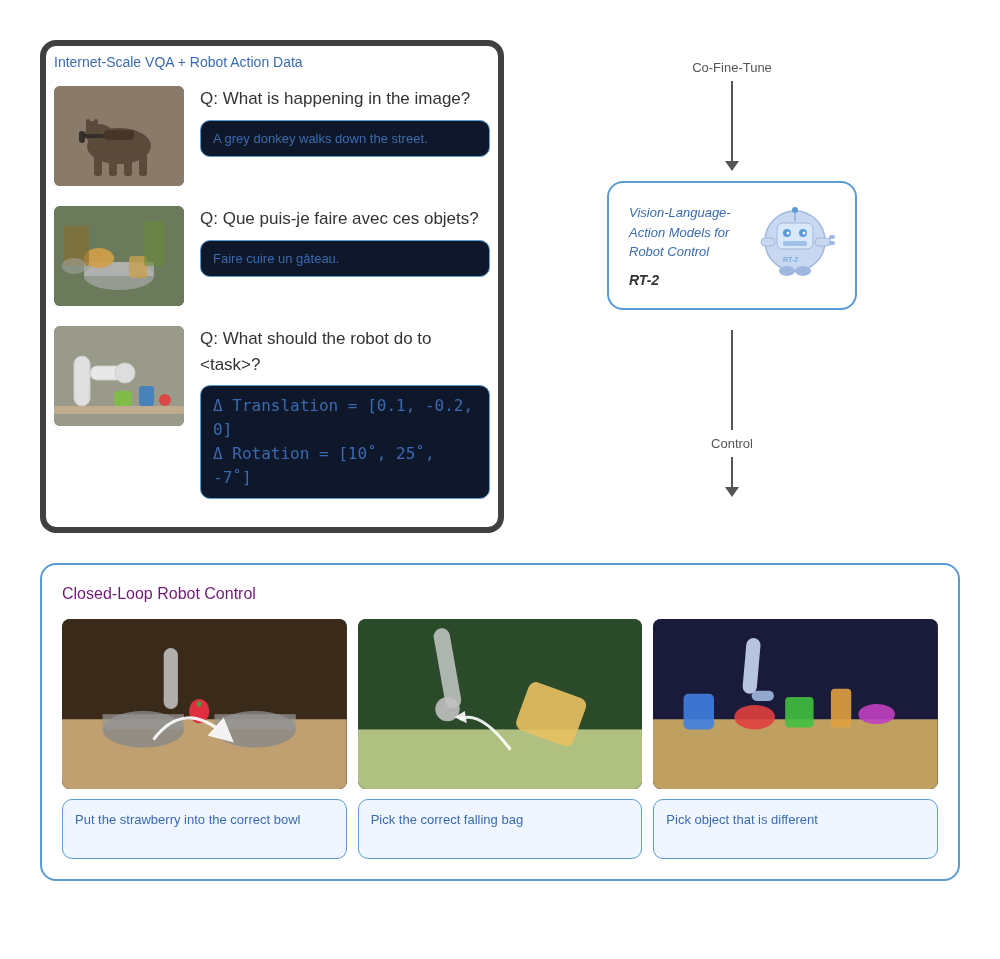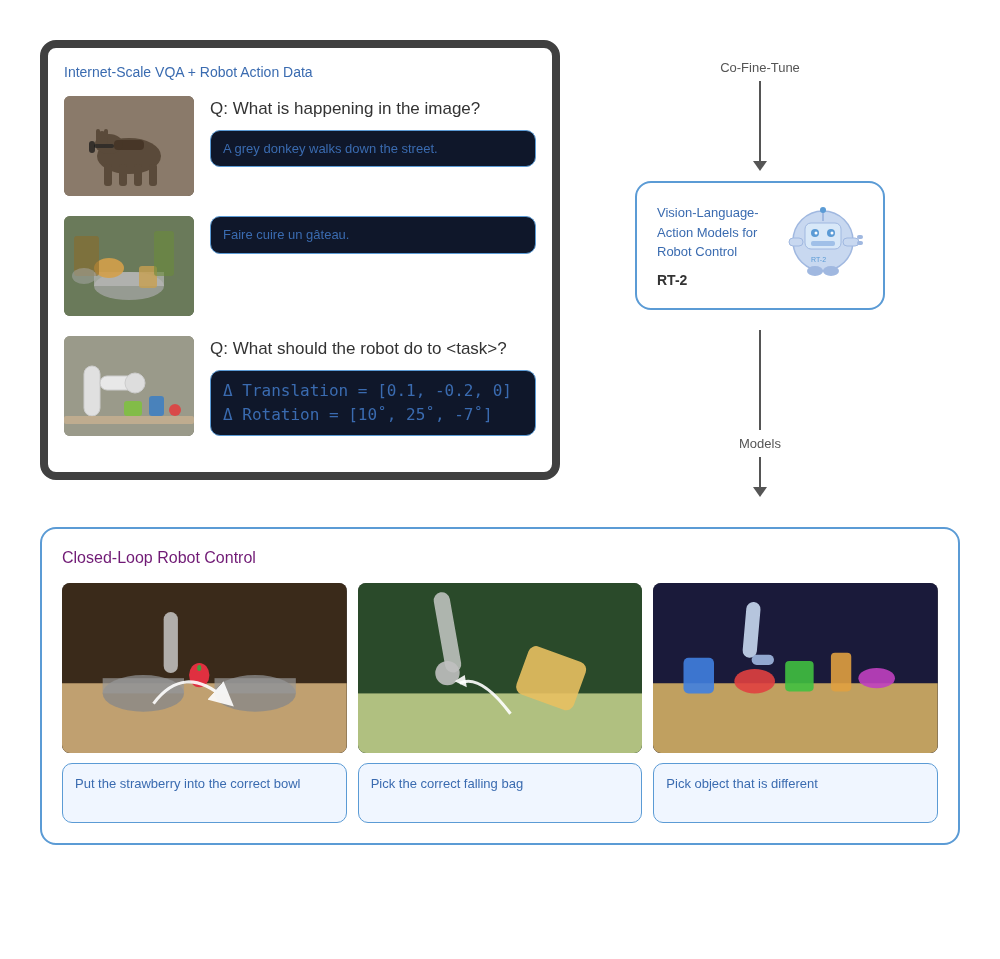--- a/index.html
+++ b/index.html
@@ -13,24 +13,24 @@
 
     .main-container {
       display: flex;
       flex-direction: column;
       gap: 30px;
       padding: 20px;
     }
 
     
     .vqa-panel {
-      border: 8px solid #404040;
+      border: 6px solid #404040;
       border-radius: 16px;
-      padding: 16px;
-      width: 520px;
+      padding: 8px;
+      width: 464px;
       flex-shrink: 0;
       background: #fff;
     }
 
     .vqa-panel-title {
       font-size: 14px;
       color: #3a6bb0;
       margin-bottom: 16px;
     }
 
@@ -110,20 +110,21 @@
       background: #fff;
       display: flex;
       flex-direction: row;
       align-items: flex-start;
       gap: 10px;
       margin-top: 130px;
     }
 
     .vla-text {
       flex: 1;
+      font-style: italic;
     }
 
     .vla-title {
       font-size: 13px;
       color: #3a6bb0;
       line-height: 1.5;
       margin-bottom: 10px;
     }
 
     .vla-model-name {
@@ -281,20 +282,21 @@
 
             <ellipse cx="45" cy="52" rx="15" ry="10" fill="#d4a04a" opacity="0.9"></ellipse>
             <rect x="75" y="50" width="18" height="22" rx="3" fill="#c8a050" opacity="0.8"></rect>
 
             <rect x="10" y="20" width="25" height="40" rx="3" fill="#8a6a2a" opacity="0.6"></rect>
             <rect x="90" y="15" width="20" height="45" rx="3" fill="#6a8a3a" opacity="0.6"></rect>
             <ellipse cx="20" cy="60" rx="12" ry="8" fill="#aaaaaa" opacity="0.5"></ellipse>
           </svg>
         </div>
         <div class="vqa-qa">
+          <div class="vqa-question">Q: Que puis-je faire avec ces objets?</div>
           <div class="vqa-answer">Faire cuire un gâteau.</div>
         </div>
       </div>
 
       <div class="vqa-item">
         <div class="vqa-image img-robot">
           <svg width="130" height="100" viewBox="0 0 130 100" xmlns="http://www.w3.org/2000/svg">
             <rect width="130" height="100" fill="#9a9a8a"></rect>
 
             <rect x="20" y="30" width="16" height="50" rx="8" fill="#e0e0e0" stroke="#ccc" stroke-width="1"></rect>
@@ -359,21 +361,21 @@
 
             <text x="28" y="59" font-size="7" fill="#5b9bd5" font-family="Arial">RT-2</text>
           </svg>
         </div>
       </div>
 
       <div class="deploy-connector" style="margin-top:20px;">
         <div class="arrow-down">
           <div class="arrow-line-long"></div>
         </div>
-        <div class="deploy-label">Models</div>
+        <div class="deploy-label">Control</div>
         <div class="arrow-down">
           <div class="arrow-line" style="height:30px;"></div>
           <div class="arrow-tip"></div>
         </div>
       </div>
 
     </div>
   </div>
 
   <div class="bottom-panel">

